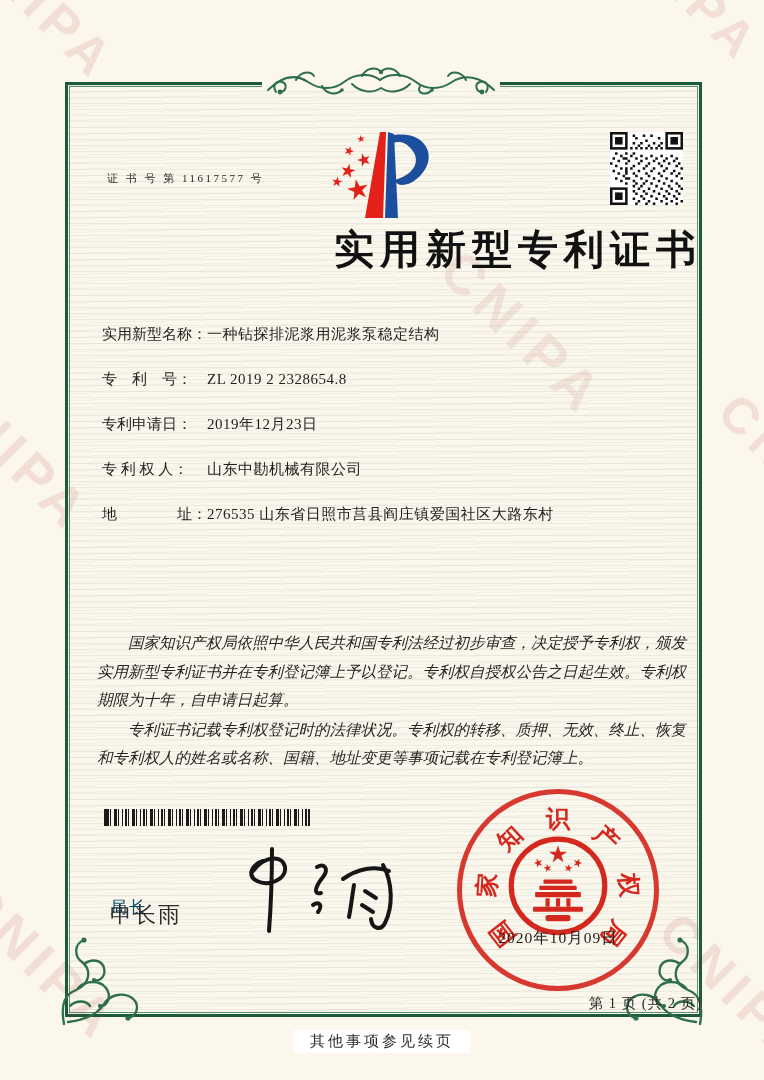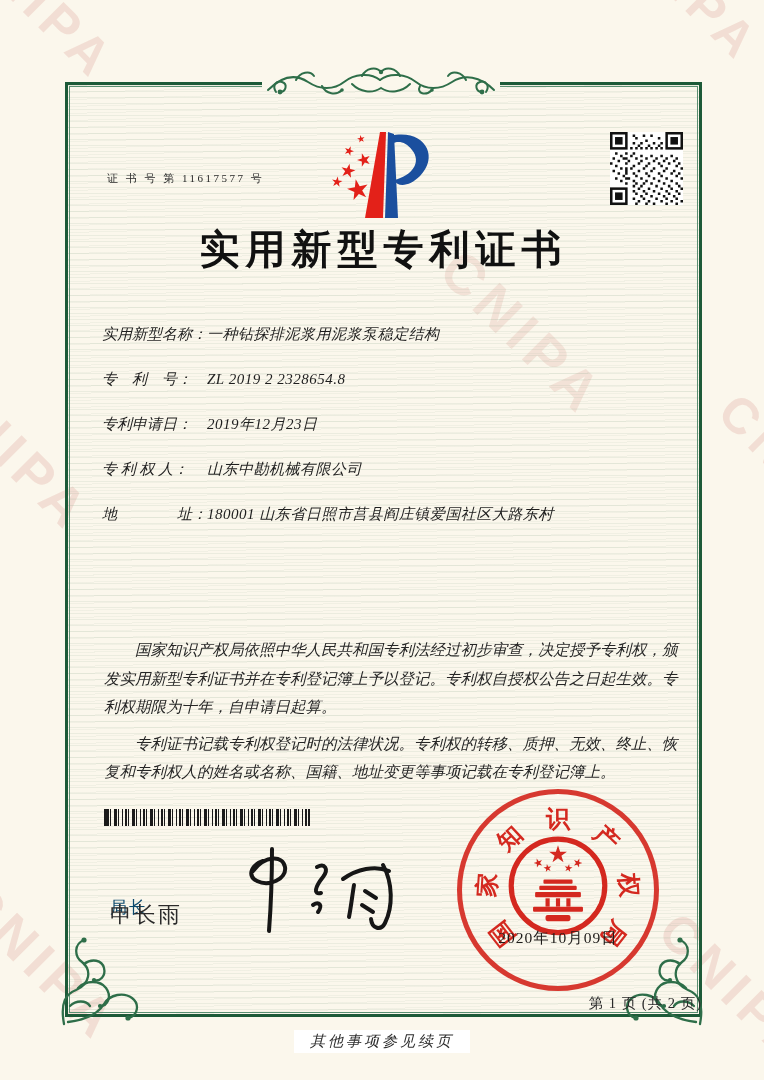--- a/index.html
+++ b/index.html
@@ -30,32 +30,32 @@
   .orn{position:absolute;pointer-events:none;}
   .orn-top{left:262px;top:50px;}
   .orn-bl{left:56px;top:936px;}
   .orn-br{left:618px;top:936px;transform:scaleX(-1);}
 
   .certno{position:absolute;left:107px;top:130px;font-size:11px;letter-spacing:2.5px;color:#2a2a2a;margin-top:41px;}
 
   .logo{position:absolute;left:328px;top:126px;}
   .qr{position:absolute;left:610px;top:132px;}
 
-  .title{position:absolute;left:65px;top:222px;width:637px;text-align:center;
+  .title{position:absolute;left:65px;top:222px;width:637px;text-align:right;
          font-size:40px;font-weight:bold;letter-spacing:6px;color:#111;}
 
   .fields{position:absolute;left:102px;top:323px;width:578px;font-size:15px;color:#1e1e1e;}
-  .frow{height:45px;line-height:22px;font-style:italic;}
+  .frow{height:45px;line-height:22px;}
   .flabel{display:inline-block;width:105px;white-space:nowrap;vertical-align:top;}
   .fvalue{letter-spacing:.5px;}
   .gdate{display:inline-block;width:200px;}
 
   .paras{position:absolute;left:96px;top:628px;width:598px;font-size:15.5px;line-height:28.5px;
          font-style:italic;color:#262626;}
-  .paras p{margin:8px;text-indent:2em;}
+  .paras p{margin:1px;text-indent:2em;}
 
   .barcode{position:absolute;left:104px;top:809px;width:201px;height:17px;
            border-left:3px solid #1a1a1a;border-right:2px solid #1a1a1a;
            background:repeating-linear-gradient(90deg,
              #1a1a1a 0 2px,rgba(0,0,0,0) 2px 3px,
              #1a1a1a 3px 4px,rgba(0,0,0,0) 4px 7px,
              #1a1a1a 7px 10px,rgba(0,0,0,0) 10px 11px,
              #1a1a1a 11px 12px,rgba(0,0,0,0) 12px 15px,
              #1a1a1a 15px 16px,rgba(0,0,0,0) 16px 18px);}
 
@@ -78,21 +78,21 @@
   .s5{transform:rotate(86deg)   translateY(-71px);}
   .s6{transform:rotate(128deg)  translateY(-71px);}
   .emblem{position:absolute;left:50%;top:50%;transform:translate(-50%,-54%);}
   .seal-date{position:absolute;left:-6px;top:134px;width:204px;text-align:center;
              font-size:15.5px;color:#1d1b19;letter-spacing:1px;}
 
   .pageinfo{position:absolute;left:65px;top:994px;width:637px;text-align:right;
             font-size:14.5px;letter-spacing:1px;color:#2a2a2a;}
   .footnote{position:absolute;left:0;top:1030px;width:764px;text-align:center;}
   .footnote span{display:inline-block;background:#ffffff;padding:2px 16px;
-                 font-size:15px;letter-spacing:3px;font-style:italic;color:#2d2d2d;}
+                 font-size:15px;letter-spacing:3px;color:#2d2d2d;}
 </style>
 </head>
 <body>
 
 <div class="page">
 
   <div class="wm wm1">CNIPA</div>
   <div class="wm wm2">CNIPA</div>
   <div class="wm wm3">CNIPA</div>
   <div class="wm wm4">CNIPA</div>
@@ -221,21 +221,21 @@
     <div class="frow">
       <span class="flabel">专　利　号：</span><span class="fvalue">ZL 2019 2 2328654.8</span>
     </div>
     <div class="frow">
       <span class="flabel">专利申请日：</span><span class="fvalue">2019年12月23日</span>
     </div>
     <div class="frow">
       <span class="flabel">专 利 权 人：</span><span class="fvalue">山东中勘机械有限公司</span>
     </div>
     <div class="frow">
-      <span class="flabel">地　　　　址：</span><span class="fvalue">180001 山东省日照市莒县阎庄镇爱国社区大路东村</span>
+      <span class="flabel">地　　　　址：</span><span class="fvalue">276535 山东省日照市莒县阎庄镇爱国社区大路东村</span>
     </div>
   </div>
 
   <div class="paras">
     <p>国家知识产权局依照中华人民共和国专利法经过初步审查，决定授予专利权，颁发实用新型专利证书并在专利登记簿上予以登记。专利权自授权公告之日起生效。专利权期限为十年，自申请日起算。</p>
     <p>专利证书记载专利权登记时的法律状况。专利权的转移、质押、无效、终止、恢复和专利权人的姓名或名称、国籍、地址变更等事项记载在专利登记簿上。</p>
   </div>
 
   <div class="barcode"></div>
 

